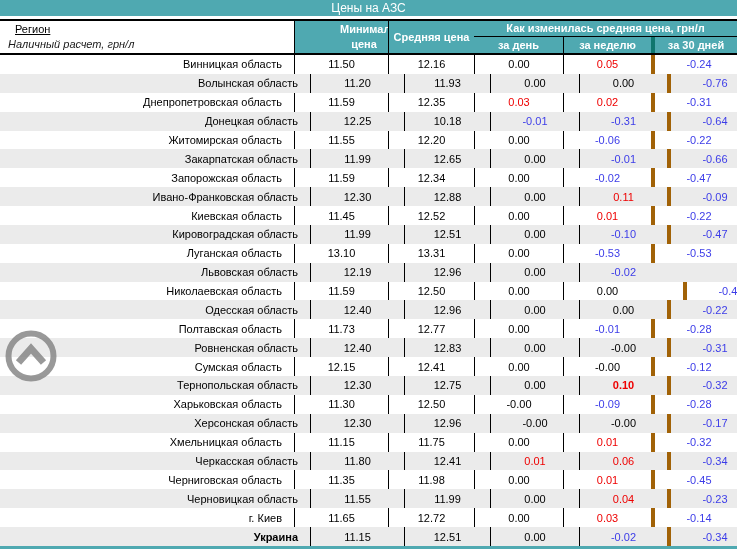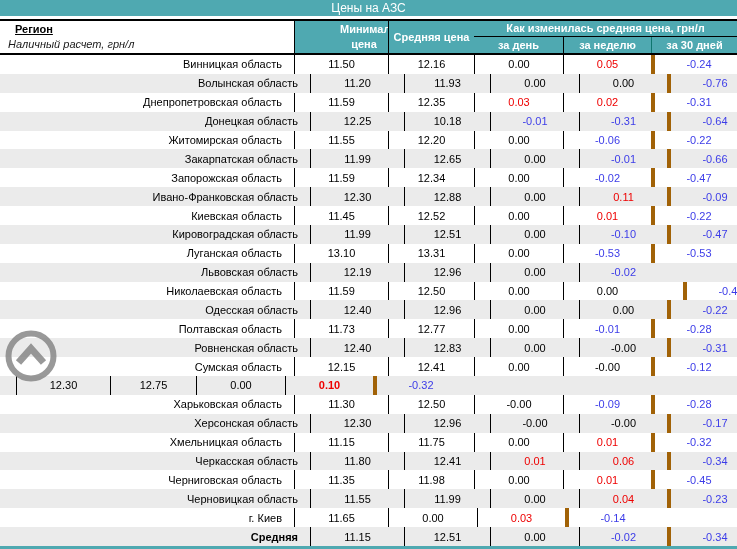--- a/index.html
+++ b/index.html
@@ -5,30 +5,30 @@
   :root { --teal:#4fa9b1; --stripe:#ebebeb; --btn:#8b8b8b; }
   * { box-sizing: border-box; margin:0; padding:0; }
   body { font-family:"Liberation Sans", sans-serif; background:#fff; }
   .app { position:relative; width:737px; height:549px; background:#fff; overflow:hidden; font-size:11px; color:#000; }
 
   .title-bar { height:16px; background:var(--teal); color:#fff; text-align:center; font-size:12px; line-height:16px; }
   .gap { height:3px; background:#fff; }
 
   .thead { display:flex; height:36px; border-top:2px solid #000; border-bottom:2px solid #000; }
   .th-region { width:294px; background:#fff; padding:1px 8px 0 8px; line-height:15px; }
-  .th-region .rname { font-weight:bold; text-decoration:underline;padding-left:7px; }
+  .th-region .rname { font-weight:normal; text-decoration:underline;padding-left:7px; }
   .th-region .rsub { font-style:italic; color:#1a1a1a; }
   .th-cell { background:var(--teal); color:#fff; font-weight:bold; text-align:center;
              display:flex; flex-direction:column; justify-content:center; line-height:15px; border-left:1px solid #000; }
   .th-min { width:94px;padding-left:45px; } .th-avg { width:86px; }
   .th-group { width:263px; display:flex; flex-direction:column; }
   .th-group-top { height:16px; background:var(--teal); color:#fff; font-weight:bold; text-align:center; line-height:15px; border-bottom:1px solid #000; }
   .th-group-bottom { flex:1; display:flex; }
   .th-sub { background:var(--teal); color:#fff; font-weight:bold; text-align:center; line-height:15px; display:flex; align-items:center; justify-content:center; }
-  .th-day { width:89px; } .th-week { width:88px; border-left:1px solid #000; } .th-d30 { width:86px; border-left:1px solid #0f766e; }
+  .th-day { width:89px; } .th-week { width:88px; border-left:1px solid #000; } .th-d30 { width:86px; border-left:4px solid #0f766e; }
 
   .tbody { height:491px; display:grid; grid-auto-rows:1fr; }
   .tr { display:flex; align-items:center; background:#fff; }
   .tr.stripe { background:var(--stripe);padding-left:16px; }
   .tr.bold .region { font-weight:bold; }
   .td { height:100%; display:flex; align-items:center; justify-content:center; }
   .td.region { width:294px; justify-content:flex-end; padding-right:12px; }
   .td.min { width:94px; border-left:1px solid #000; }
   .td.avg { width:86px; border-left:1px solid #000; }
   .td.day { width:89px; border-left:1px solid #000; }
@@ -211,20 +211,21 @@
   <div class="tr">
     <div class="td region">Сумская область</div>
     <div class="td min">12.15</div>
     <div class="td avg">12.41</div>
     <div class="td day" style="color: rgb(0, 0, 0);">0.00</div>
     <div class="td week" style="color: rgb(0, 0, 0);">-0.00</div>
     <div class="td d30" style="color: rgb(60, 60, 232);">-0.12</div>
   </div>
 
   <div class="tr stripe">
+    <div class="td region">Тернопольская область</div>
     <div class="td min">12.30</div>
     <div class="td avg">12.75</div>
     <div class="td day" style="color: rgb(0, 0, 0);">0.00</div>
     <div class="td week" style="color: rgb(238, 0, 0); font-weight: bold;">0.10</div>
     <div class="td d30" style="color: rgb(60, 60, 232);">-0.32</div>
   </div>
 
   <div class="tr">
     <div class="td region">Харьковская область</div>
     <div class="td min">11.30</div>
@@ -275,27 +276,28 @@
     <div class="td min">11.55</div>
     <div class="td avg">11.99</div>
     <div class="td day" style="color: rgb(0, 0, 0);">0.00</div>
     <div class="td week" style="color: rgb(238, 0, 0);">0.04</div>
     <div class="td d30" style="color: rgb(60, 60, 232);">-0.23</div>
   </div>
 
   <div class="tr">
     <div class="td region">г. Киев</div>
     <div class="td min">11.65</div>
+    <div class="td avg">12.72</div>
     <div class="td day" style="color: rgb(0, 0, 0);">0.00</div>
     <div class="td week" style="color: rgb(238, 0, 0);">0.03</div>
     <div class="td d30" style="color: rgb(60, 60, 232);">-0.14</div>
   </div>
 
   <div class="tr stripe bold">
-    <div class="td region">Средняя</div>
+    <div class="td region">Украина</div>
     <div class="td min">11.15</div>
     <div class="td avg">12.51</div>
     <div class="td day" style="color: rgb(0, 0, 0);">0.00</div>
     <div class="td week" style="color: rgb(60, 60, 232);">-0.02</div>
     <div class="td d30" style="color: rgb(60, 60, 232);">-0.34</div>
   </div>
 </div>
 
   <div class="bottom-bar"></div>
 

